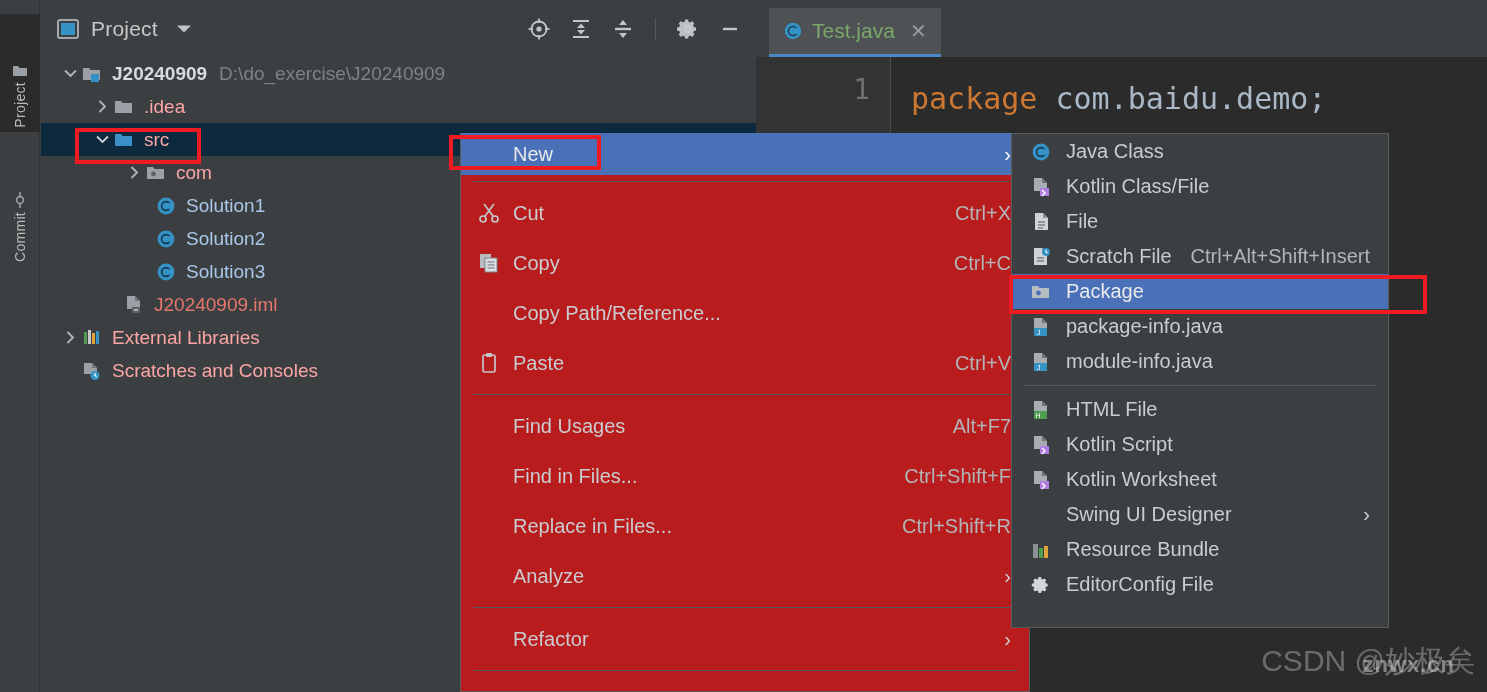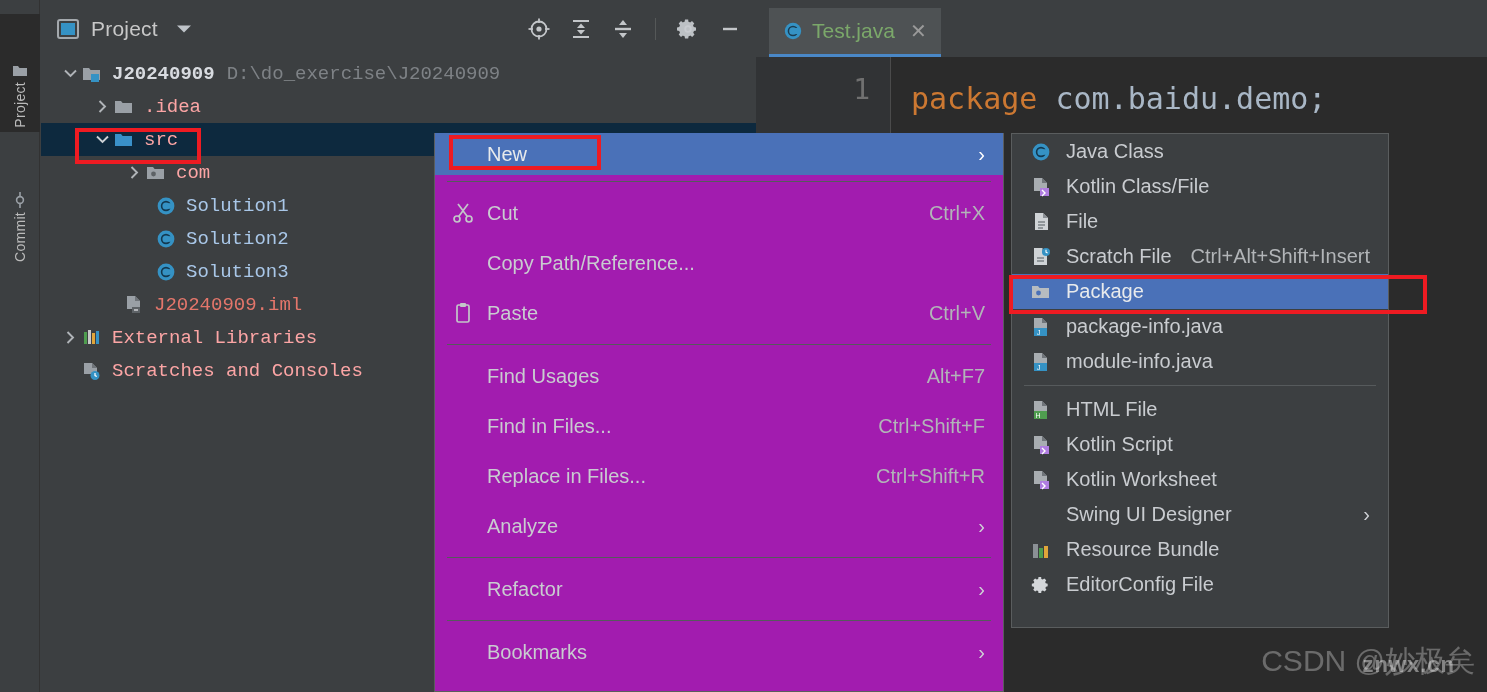--- a/index.html
+++ b/index.html
@@ -61,21 +61,21 @@
     position: absolute; right: 0; top: 0; height: 57px;
     display: flex; align-items: center; gap: 18px; padding-right: 14px;
   }
   .ph-sep {
     width: 1px; height: 22px; background: #555858; margin: 0 2px;
   }
 
   
   .tree {
     position: absolute; left: 0; top: 57px; width: 715px;
-    font-size: 19px; color: #bfc4c9; font-family: Liberation Mono, monospace;
+    font-size: 19px; color: #bfc4c9;
   }
   .tree-row {
     position: relative;
     height: 33px; display: flex; align-items: center;
     white-space: nowrap;
   }
   .tree-row.selected { background: #0d293e; }
   .tw { display: inline-flex; align-items: center; justify-content: center;
         width: 22px; height: 22px; flex: 0 0 22px; }
   .tree-icon { display: inline-flex; align-items: center; justify-content: center;
@@ -125,23 +125,23 @@
     position: absolute; left: 155px; top: 12px;
     font-family: "DejaVu Sans Mono", monospace; font-size: 30px;
     white-space: nowrap;
     margin-top: 12px;
   }
   .kw { color: #cc7832; }
   .id { color: #a9b7c6; }
 
   
   .ctx-menu {
-    position: absolute; left: 434px; top: 133px;
+    position: absolute; left: 460px; top: 133px;
     width: 570px; height: 559px;
-    background: #a21caf;
+    background: #b91c1c;
     border: 1px solid #5a5d5e;
     border-top: none;
     font-size: 20px;
     color: #c3c6c9;
     z-index: 20;
   }
   .mi {
     position: relative; height: 50px;
     display: flex; align-items: center;
     padding-left: 52px; padding-right: 18px;
@@ -454,20 +454,33 @@
           <circle cx="5" cy="17" r="3" fill="none" stroke="#c3c6c9" stroke-width="1.7"></circle>
           <circle cx="17" cy="17" r="3" fill="none" stroke="#c3c6c9" stroke-width="1.7"></circle>
           <line x1="16" y1="2" x2="6.5" y2="14.8" stroke="#c3c6c9" stroke-width="1.7"></line>
           <line x1="6" y1="2" x2="15.5" y2="14.8" stroke="#c3c6c9" stroke-width="1.7"></line>
         </svg>
       </span>
       <span class="mi-label">Cut</span>
       <span class="mi-key">Ctrl+X</span>
     </div>
 
+    <div class="mi">
+      <span class="mi-icon">
+        <svg width="22" height="22" viewBox="0 0 22 22">
+          <rect x="2" y="2" width="11" height="14" fill="#b8bbbe"></rect>
+          <rect x="7" y="6" width="12" height="14" fill="#dcdfe2" stroke="#7e8286"></rect>
+          <line x1="9.5" y1="10" x2="16.5" y2="10" stroke="#7e8286" stroke-width="1.2"></line>
+          <line x1="9.5" y1="13" x2="16.5" y2="13" stroke="#7e8286" stroke-width="1.2"></line>
+          <line x1="9.5" y1="16" x2="16.5" y2="16" stroke="#7e8286" stroke-width="1.2"></line>
+        </svg>
+      </span>
+      <span class="mi-label">Copy</span>
+      <span class="mi-key">Ctrl+C</span>
+    </div>
 
     <div class="mi">
       <span class="mi-label">Copy Path/Reference...</span>
     </div>
 
     <div class="mi">
       <span class="mi-icon">
         <svg width="22" height="22" viewBox="0 0 22 22">
           <rect x="5" y="3" width="12" height="17" rx="1.5" fill="none" stroke="#c3c6c9" stroke-width="1.7"></rect>
           <rect x="8" y="1" width="6" height="4" rx="1" fill="#c3c6c9"></rect>

